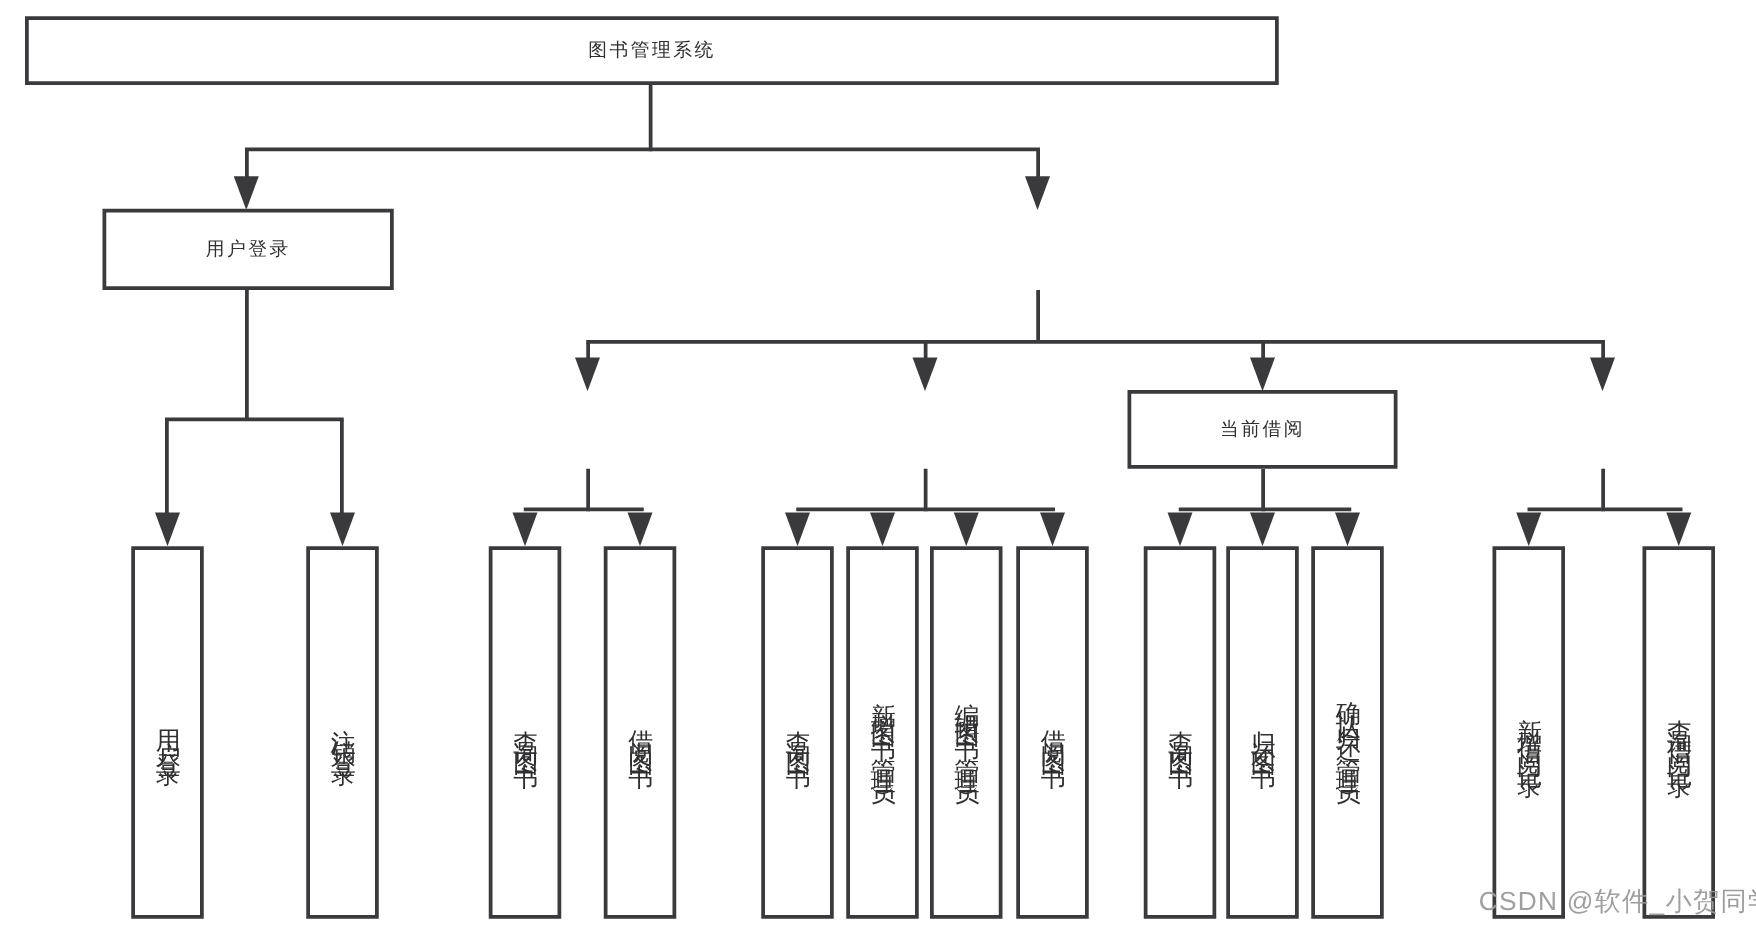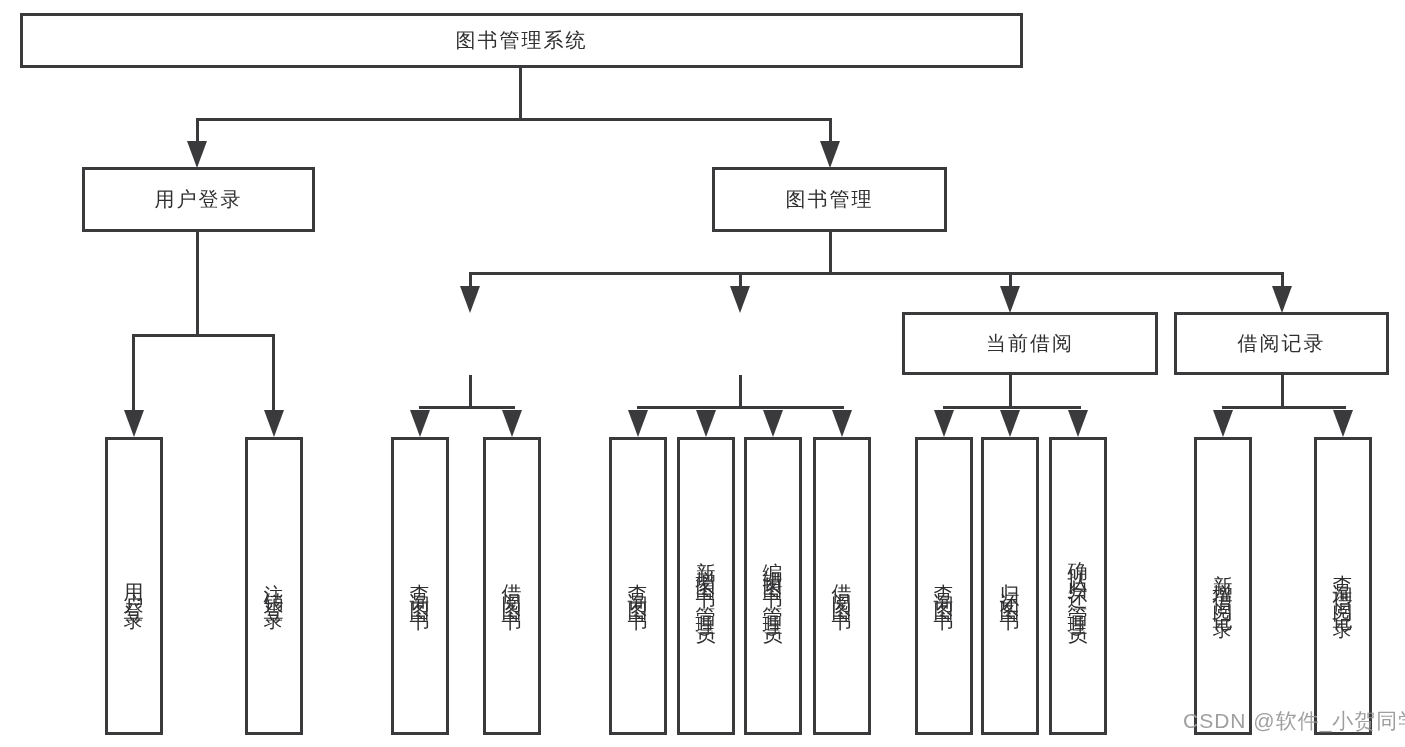--- a/index.html
+++ b/index.html
@@ -6,21 +6,21 @@
   body{
     width:1405px;height:747px;background:#ffffff;
     font-family:"Liberation Sans",sans-serif;
     position:relative;overflow:hidden;color:#2f2f31;
   }
   .canvas{position:absolute;left:0;top:0;width:1405px;height:747px;}
   .box{
     position:absolute;box-sizing:border-box;background:#ffffff;
     border:3px solid #3a3a3c;
     display:flex;align-items:center;justify-content:center;
-    font-size:20px;letter-spacing:2px;color:#2f2f31;
+    font-size:15px;letter-spacing:2px;color:#2f2f31;
     z-index:2;
   }
   .box.v{
     writing-mode:vertical-rl;
     letter-spacing:9px;
     line-height:1.1;
     font-size:20px;
   }
   .hline,.vline{position:absolute;background:#3a3a3c;z-index:1;}
   .arrow{
@@ -36,24 +36,22 @@
   }
 </style>
 </head>
 <body>
 
 <div class="canvas">
 
   <div class="box" style="left:20px;top:13px;width:1003px;height:55px;">图书管理系统</div>
 
   <div class="box" style="left:82px;top:167px;width:233px;height:65px;">用户登录</div>
-  <div class="box" style="left:712px;top:167px;width:235px;height:65px;">图书管理</div>
 
-  <div class="box" style="left:902px;top:312px;width:256px;height:63px;">当前借阅</div>
-  <div class="box" style="left:1174px;top:312px;width:215px;height:63px;">借阅记录</div>
+  <div class="box" style="left:902px;top:312px;width:216px;height:63px;">当前借阅</div>
 
   <div class="box v" style="left:105px;top:437px;width:58px;height:298px;">用户登录</div>
   <div class="box v" style="left:245px;top:437px;width:58px;height:298px;">注销登录</div>
 
   <div class="box v" style="left:391px;top:437px;width:58px;height:298px;">查询图书</div>
   <div class="box v" style="left:483px;top:437px;width:58px;height:298px;">借阅图书</div>
 
   <div class="box v" style="left:609px;top:437px;width:58px;height:298px;">查询图书</div>
   <div class="box v" style="left:677px;top:437px;width:58px;height:298px;">新增图书（管理员）</div>
   <div class="box v" style="left:744px;top:437px;width:58px;height:298px;">编辑图书（管理员）</div>

